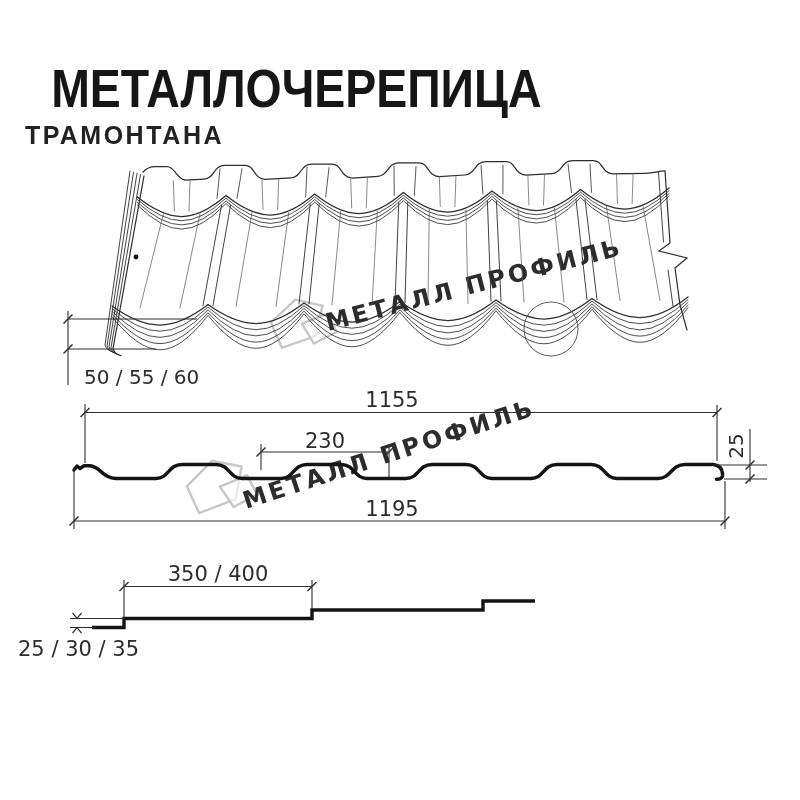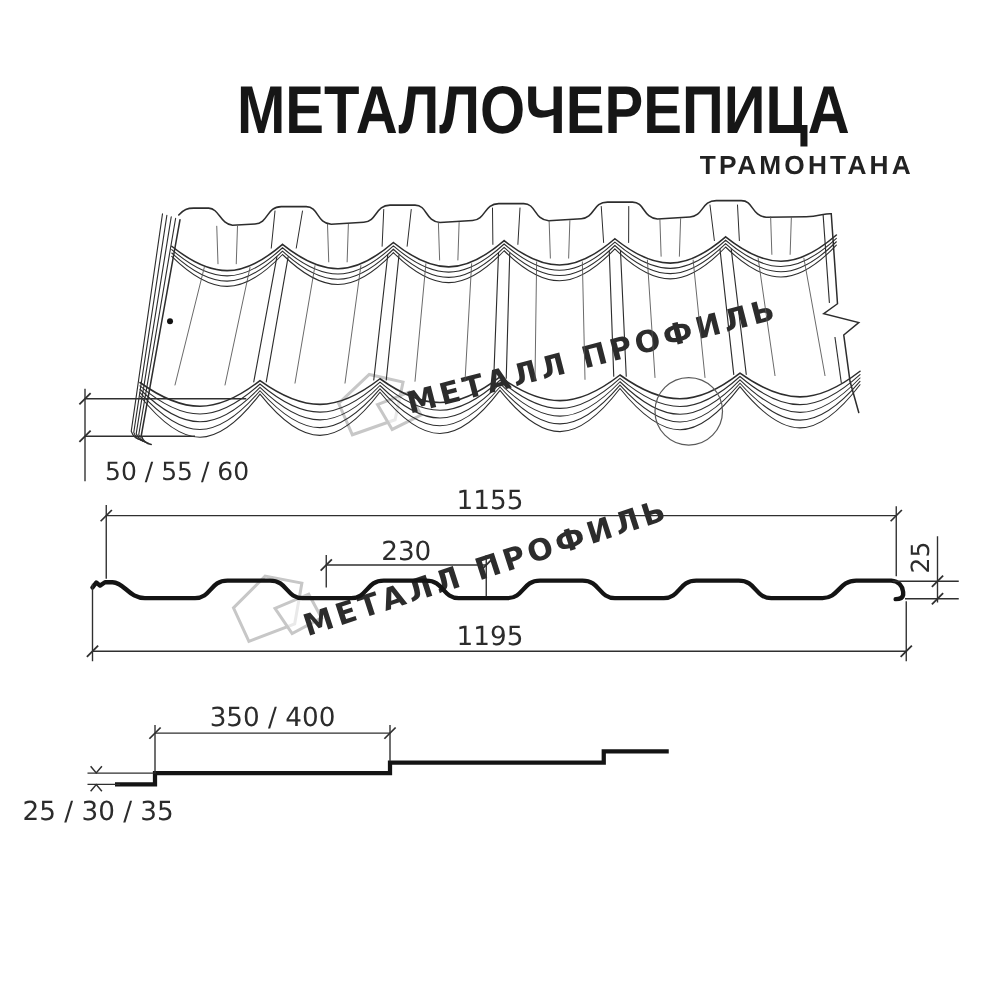--- a/index.html
+++ b/index.html
@@ -1,23 +1,23 @@
 <!DOCTYPE html>
 <html><head>
 <meta charset="utf-8">
 <style>
   html,body{margin:0;padding:0;background:#fff;}
   .sheet{position:relative;width:800px;height:800px;background:#fff;overflow:hidden;
          font-family:"DejaVu Sans","Liberation Sans",sans-serif;}
-  .title-block{position:absolute;top:60px;left:0;width:731px;text-align:right;}
+  .title-block{position:absolute;top:60px;left:0;width:731px;text-align:left;}
   .main-title{font-family:"Liberation Sans",sans-serif;font-weight:800;font-size:54px;
               line-height:1.05;color:#161616;letter-spacing:0px;
               transform:scaleX(0.86);transform-origin:center;white-space:nowrap;}
   .sub-title{margin-top:4px;font-family:"Liberation Sans",sans-serif;font-weight:600;
-             font-size:21px;color:#222;letter-spacing:2.5px;}
+             font-size:25px;color:#222;letter-spacing:2.5px;padding-left:25px;}
   svg{position:absolute;top:0;left:0;}
   svg text{font-family:"DejaVu Sans","Liberation Sans",sans-serif;fill:#2c2c2c;}
   .dimtxt{font-size:21px;}
   .dimtxt-s{font-size:20px;}
   .wm-text{font-weight:bold;font-size:24px;letter-spacing:3px;}
 </style>
 </head>
 <body>
 
 <div class="sheet">

